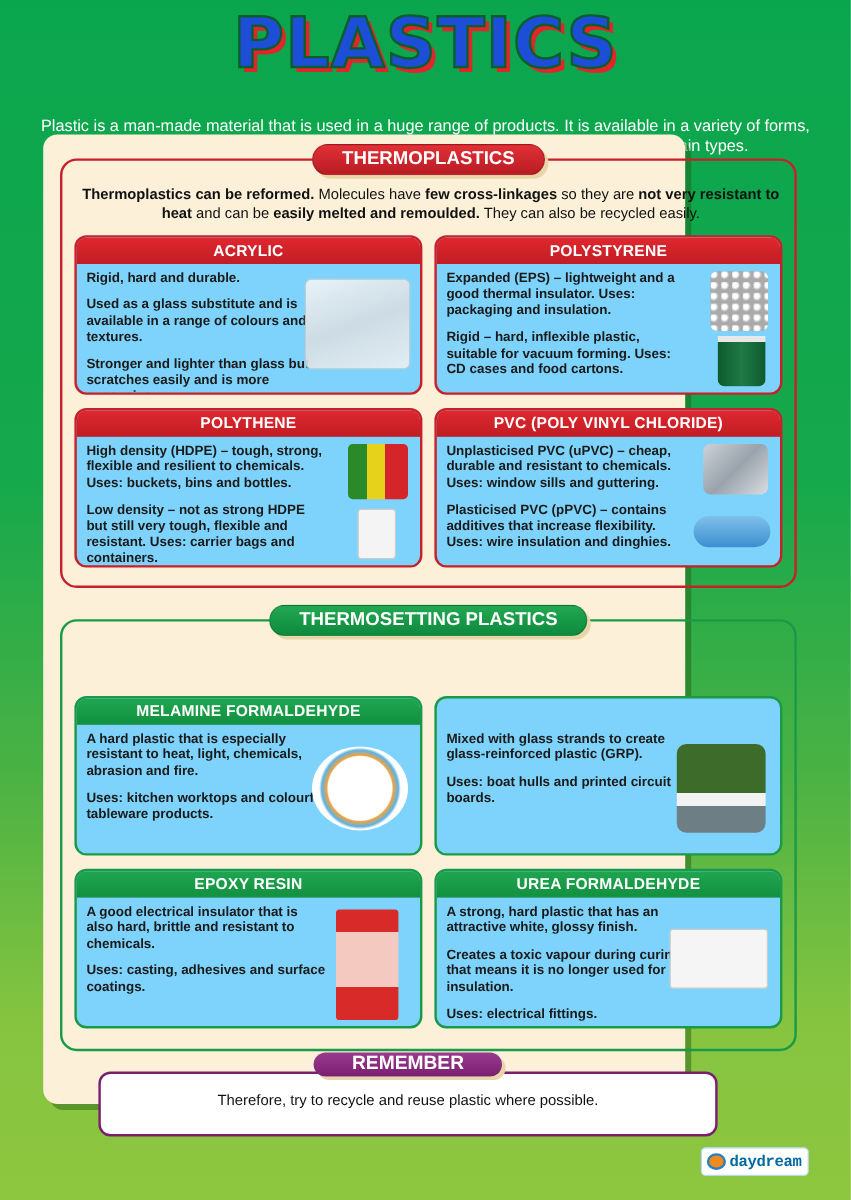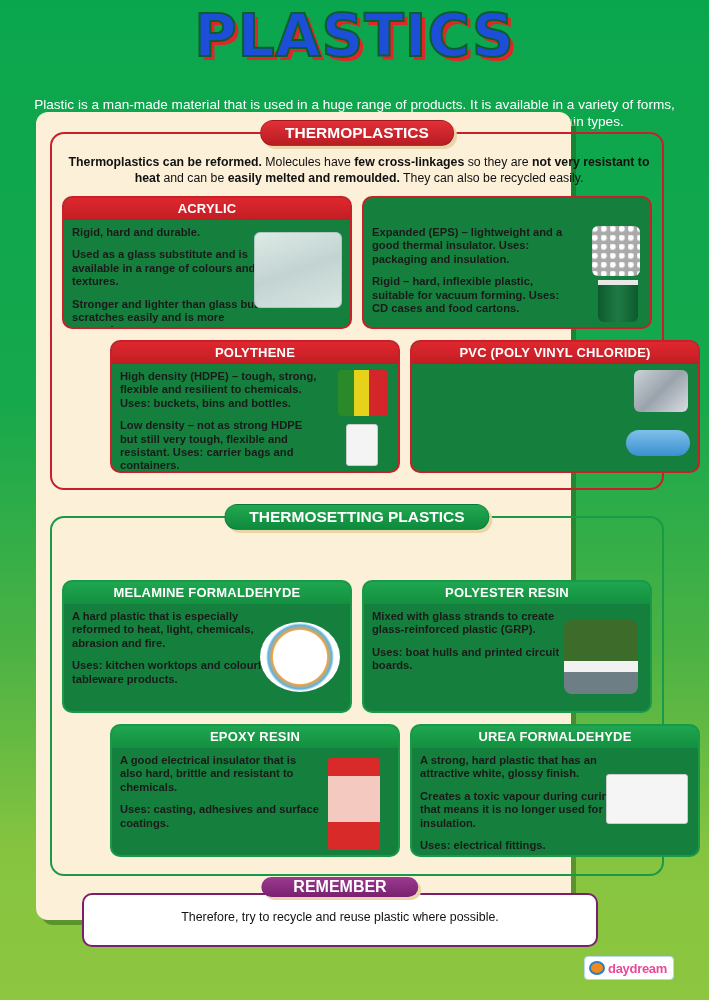--- a/index.html
+++ b/index.html
@@ -41,39 +41,39 @@
   }
   .red .section-pill { background: linear-gradient(180deg,#e23036,#b81c24); }
   .green .section-pill { background: linear-gradient(180deg,#22a852,#0e8a3c); }
   .section-desc {
     position: absolute; left: 10px; width: 594px; top: 20px;
     text-align: center; font-size: 12.3px; line-height: 16px;
   }
   .section-desc b { font-weight: bold; }
   .card {
     position: absolute; width: 290px; height: 133px;
-    border-radius: 10px; border: 2px solid; background: #15803d; overflow: hidden;
+    border-radius: 10px; border: 2px solid; background: #7dd3fc; overflow: hidden;
   }
   .red .card { border-color: #c8202a; }
   .green .card { border-color: #1a9a48; }
   .card-header {
     height: 22px; line-height: 22px; text-align: center; color: #fff;
     font-weight: bold; font-size: 13px; letter-spacing: 0.2px;
   }
   .red .card-header { background: linear-gradient(180deg,#e0272e,#c11d24); }
   .green .card-header { background: linear-gradient(180deg,#1fa650,#12903f); }
   .card-body {
     position: absolute; left: 8px; top: 28px; width: 200px;
     font-size: 11.2px; line-height: 13.4px; font-weight: bold; color: #1a1a1a;
   }
   .card-body p { margin-bottom: 9px; }
   .c1 { left: 10px; }
   .c2 { left: 310px; }
   .r1 { top: 62px; }
-  .r2 { top: 206px; margin-left: 48px; }
+  .r2 { top: 206px; }
   .img {
     position: absolute; border-radius: 6px;
   }
   
   .img-acrylic { right: 8px; top: 34px; width: 88px; height: 76px;
     background: linear-gradient(160deg,#f4f6f8,#d6dde3 50%,#eef1f3); border: 1px solid #c2ccd4; opacity: .9; }
   .img-eps { right: 10px; top: 28px; width: 48px; height: 50px;
     background: radial-gradient(circle at 30% 30%, #fff 2px, #aaa 4px) 0 0/9px 9px, #999; }
   .img-cup { right: 12px; top: 82px; width: 40px; height: 42px; background: linear-gradient(90deg,#0d5a2e,#1f7a44,#0d5a2e); border-top: 5px solid #e8e8e8; border-radius: 0 0 6px 6px; }
   .img-bins { right: 10px; top: 28px; width: 50px; height: 46px;
@@ -97,21 +97,21 @@
     padding: 2px 32px; border-radius: 14px; color: #fff; font-weight: bold; font-size: 16px;
     background: linear-gradient(180deg,#9a3a8f,#7a2070); white-space: nowrap;
     box-shadow: 3px 3px 0 #e8d6a8;
   }
   .logo {
     position: absolute; left: 584px; top: 956px; width: 90px; height: 24px;
     background: #fff; border-radius: 4px; border: 1px solid #b8d9ef;
     display: flex; align-items: center; padding-left: 4px;
   }
   .logo-icon { width: 16px; height: 14px; border-radius: 50%; background: #f08a1c; border: 2px solid #2a7fc4; margin-right: 3px; }
-  .logo-text { font-weight: bold; color: #ec4899; font-size: 13px; letter-spacing: -0.3px; }
+  .logo-text { font-weight: bold; color: #0369a1; font-size: 13px; letter-spacing: -0.3px; font-family: Liberation Mono, monospace; }
 </style>
 </head>
 <body>
 
 <div class="poster-title">PLASTICS</div>
 <div class="intro">Plastic is a man-made material that is used in a huge range of products. It is available in a variety of forms, including powder, granules, resin, film, sheets, block and foam. There are two main types.</div>
 
 <div class="panel">
 
   <div class="section red">
@@ -122,59 +122,63 @@
       <div class="card-header">ACRYLIC</div>
       <div class="card-body">
           <p>Rigid, hard and durable.</p>
           <p>Used as a glass substitute and is available in a range of colours and textures.</p>
           <p>Stronger and lighter than glass but scratches easily and is more expensive.</p>
         </div>
       <div class="img img-acrylic"></div>
     </div>
 
     <div class="card c2 r1">
+      <div class="card-header">POLYSTYRENE</div>
       <div class="card-body">
           <p>Expanded  (EPS) – lightweight and a good thermal insulator. Uses: packaging and insulation.</p>
           <p>Rigid – hard, inflexible plastic, suitable for vacuum forming. Uses: CD cases and food cartons.</p>
         </div>
       <div class="img img-eps"></div>
       <div class="img img-cup"></div>
     </div>
 
     <div class="card c1 r2">
       <div class="card-header">POLYTHENE</div>
       <div class="card-body">
           <p>High density (HDPE) –  tough, strong, flexible and resilient to chemicals. Uses: buckets, bins and bottles.</p>
           <p>Low density – not as strong HDPE but still very tough, flexible and resistant. Uses: carrier bags and containers.</p>
         </div>
       <div class="img img-bins"></div>
       <div class="img img-bag"></div>
     </div>
 
     <div class="card c2 r2">
       <div class="card-header">PVC (POLY VINYL CHLORIDE)</div>
+      <div class="card-body">
+          <p>Unplasticised PVC (uPVC) –  cheap, durable and resistant to chemicals. Uses: window sills and guttering.</p>
+          <p>Plasticised PVC (pPVC) – contains additives that increase flexibility. Uses: wire insulation and dinghies.</p>
+        </div>
       <div class="img img-pipes"></div>
       <div class="img img-dinghy"></div>
     </div>
   </div>
 
   <div class="section green">
     <div class="section-pill">THERMOSETTING PLASTICS</div>
 
     <div class="card c1 r1">
       <div class="card-header">MELAMINE FORMALDEHYDE</div>
       <div class="card-body">
-          <p>A hard plastic that is especially reformed to heat, light, chemicals, abrasion and fire.</p>
+          <p>A hard plastic that is especially resistant to heat, light, chemicals, abrasion and fire.</p>
           <p>Uses: kitchen worktops and colourful tableware products.</p>
         </div>
       <div class="img img-bowl"></div>
     </div>
 
     <div class="card c2 r1">
-      <div class="card-header">POLYESTER RESIN</div>
       <div class="card-body">
           <p>Mixed with glass strands to create glass-reinforced plastic (GRP).</p>
           <p>Uses: boat hulls and printed circuit boards.</p>
         </div>
       <div class="img img-boat"></div>
     </div>
 
     <div class="card c1 r2">
       <div class="card-header">EPOXY RESIN</div>
       <div class="card-body">

